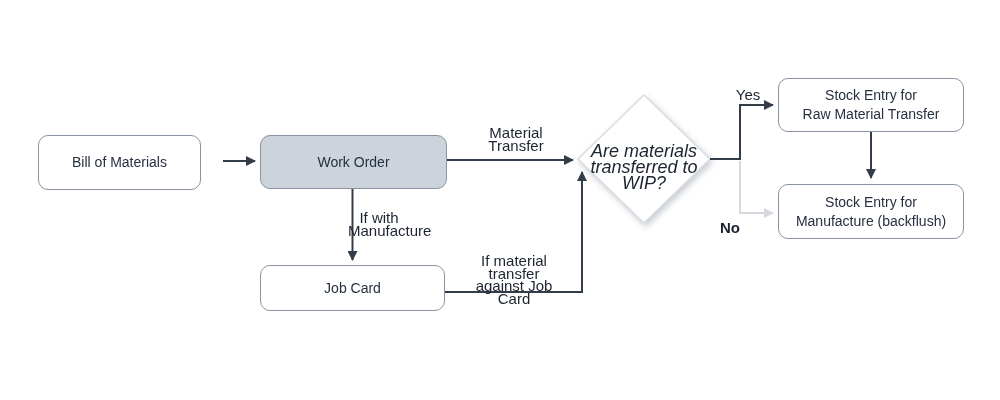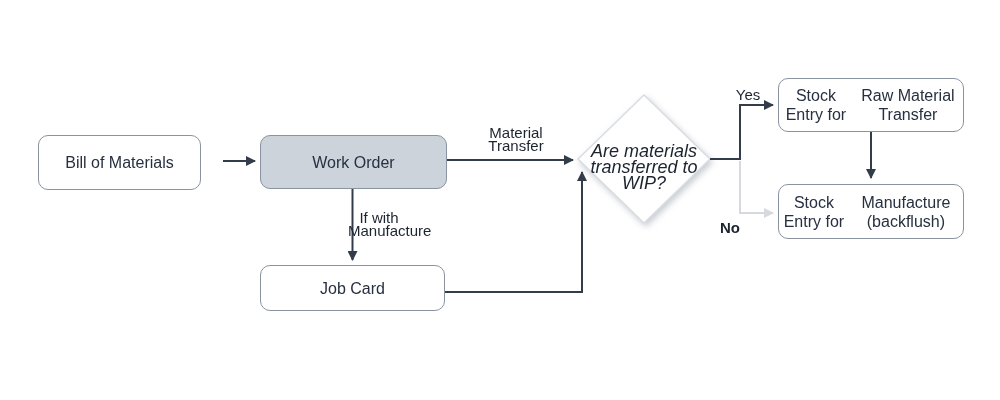--- a/index.html
+++ b/index.html
@@ -41,28 +41,28 @@
   .diamond-shape{
     fill:var(--node-fill);
     stroke:var(--decision-border);
     stroke-width:1.5;
     filter:drop-shadow(2px 3px 3px rgba(130,140,152,0.45));
   }
   .node{
     position:absolute;
     box-sizing:border-box;
     display:flex;
-    flex-direction:row;
+    flex-direction:column;
     align-items:center;
     justify-content:center;
     text-align:center;
     background:var(--node-fill);
     border:1.5px solid var(--node-border);
     border-radius:10px;
-    font-size:16px;
+    font-size:14px;
     line-height:19px;
     color:var(--text-dark);
   }
   .node.shaded{ background:var(--work-order-fill); }
   .node-bom{ left:38px; top:135px; width:163px; height:55px; }
   .node-wo{ left:260px; top:135px; width:187px; height:54px; }
   .node-jc{ left:260px; top:265px; width:185px; height:46px; }
   .node-se-raw{ left:778px; top:78px; width:186px; height:54px; }
   .node-se-mfg{ left:778px; top:184px; width:186px; height:55px; }
   .decision-label{
@@ -138,18 +138,19 @@
 
   <div class="node node-se-mfg">
     <div>Stock Entry for</div>
     <div>Manufacture (backflush)</div>
   </div>
 
   <div class="edge-label lbl-material-transfer">Material Transfer</div>
 
   <div class="edge-label lbl-if-with-operations">If with Manufacture</div>
 
+  <div class="edge-label lbl-if-material-jobcard">If material transfer against Job Card</div>
 
   <div class="edge-label lbl-yes">Yes</div>
 
   <div class="edge-label lbl-no">No</div>
 
 </div>
 
 </body></html>

